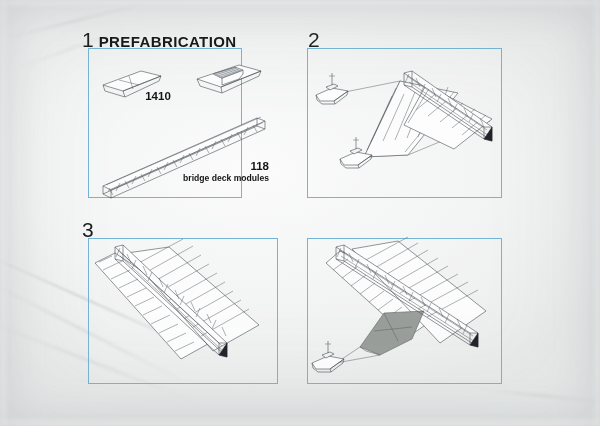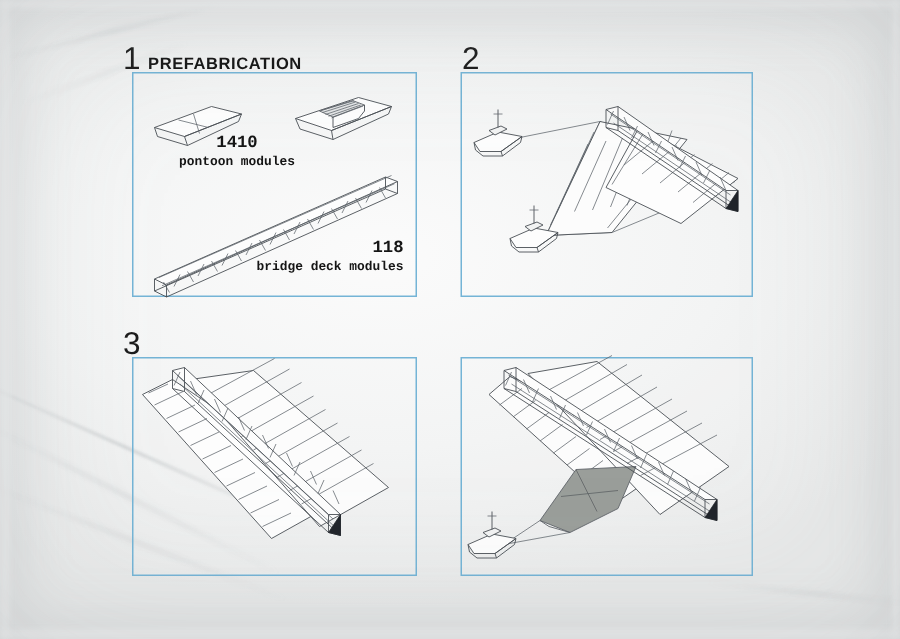--- a/index.html
+++ b/index.html
@@ -22,21 +22,21 @@
         box-shadow:inset 0 0 38px 10px rgba(140,146,150,.20), inset 0 0 90px 30px rgba(150,155,158,.10);}
   .edge{position:absolute;pointer-events:none;background:#fff;opacity:.55;}
   .e-top{left:0;top:0;width:600px;height:5px;filter:blur(2px);}
   .e-bot{left:0;bottom:0;width:600px;height:6px;filter:blur(2.5px);}
   .e-lft{left:0;top:0;width:6px;height:426px;filter:blur(2.5px);}
   .e-rgt{right:0;top:0;width:5px;height:426px;filter:blur(2px);}
 
   .panel{position:absolute;border:1.6px solid #74b4d6;box-sizing:border-box;background:rgba(255,255,255,.07);}
   .hdr{position:absolute;display:flex;align-items:baseline;gap:6px;white-space:nowrap;}
   .num{font-size:21px;font-weight:400;color:#1c1c1c;line-height:1;letter-spacing:-1px;}
-  .ttl{font-size:11px;font-weight:bold;color:#141414;letter-spacing:.4px;}
+  .ttl{font-size:15px;font-weight:bold;color:#141414;letter-spacing:.4px;}
   .lbl{position:absolute;text-align:center;color:#151515;line-height:1.25;}
   .lbl .n{font-size:11.5px;font-weight:bold;display:block;}
   .lbl .t{font-size:8.6px;font-weight:bold;display:block;}
   .lbl.r{text-align:right;}
   svg{position:absolute;left:0;top:0;overflow:visible;}
   .ln{fill:none;stroke:#4a4f55;stroke-width:.6;stroke-linejoin:round;}
   .ln2{fill:none;stroke:#5d646b;stroke-width:.5;}
   .fillw{fill:#fdfdfd;stroke:#4a4f55;stroke-width:.6;}
   .fillg{fill:#9a9e9a;stroke:#60646a;stroke-width:.6;}
   .dk{fill:#20242a;stroke:#20242a;stroke-width:.5;}
@@ -51,21 +51,21 @@
   <div class="crease c2"></div>
   <div class="crease c3"></div>
   <div class="crease c4"></div>
   <div class="crease c5"></div>
   <div class="crease c6"></div>
 
   <div class="hdr" style="left:82px;top:29px;">
     <span class="num">1</span>
     <span class="ttl">PREFABRICATION</span>
   </div>
-  <div class="panel" style="left:88px;top:48px;width:190px;height:150px;font-family:Liberation Mono, monospace;">
+  <div class="panel" style="left:88px;top:48px;width:154px;height:150px;">
     <svg width="190" height="150" viewBox="0 0 190 150">
 
       <g>
         <path class="fillw" d="M14 36 L52 22 L72 27 L34 42 Z"></path>
         <path class="ln" d="M14 36 L16 42 L36 48 L34 42"></path>
         <path class="ln" d="M34 42 L72 27 L70 32 L36 48"></path>
         <path class="ln2" d="M30 31 L50 36"></path>
         <path class="ln2" d="M40 27 L44 40"></path>
       </g>
 
@@ -105,21 +105,20 @@
             <path d="M148 83 L152 90"></path>
             <path d="M159 78 L155 86"></path>
           <path d="M164 76 L168 83"></path>
         </g>
         <path class="ln2" d="M17 136 L172 68"></path>
         <path class="ln2" d="M19 141.5 L174 73.5"></path>
       </g>
     </svg>
     <div class="lbl" style="left:14px;top:40px;width:110px;">
       <span class="n">1410</span>
-      <span class="t">pontoon modules</span>
     </div>
     <div class="lbl r" style="left:58px;top:110px;width:122px;">
       <span class="n">118</span>
       <span class="t">bridge deck modules</span>
     </div>
   </div>
 
   <div class="hdr" style="left:308px;top:29px;">
     <span class="num">2</span>
   </div>

